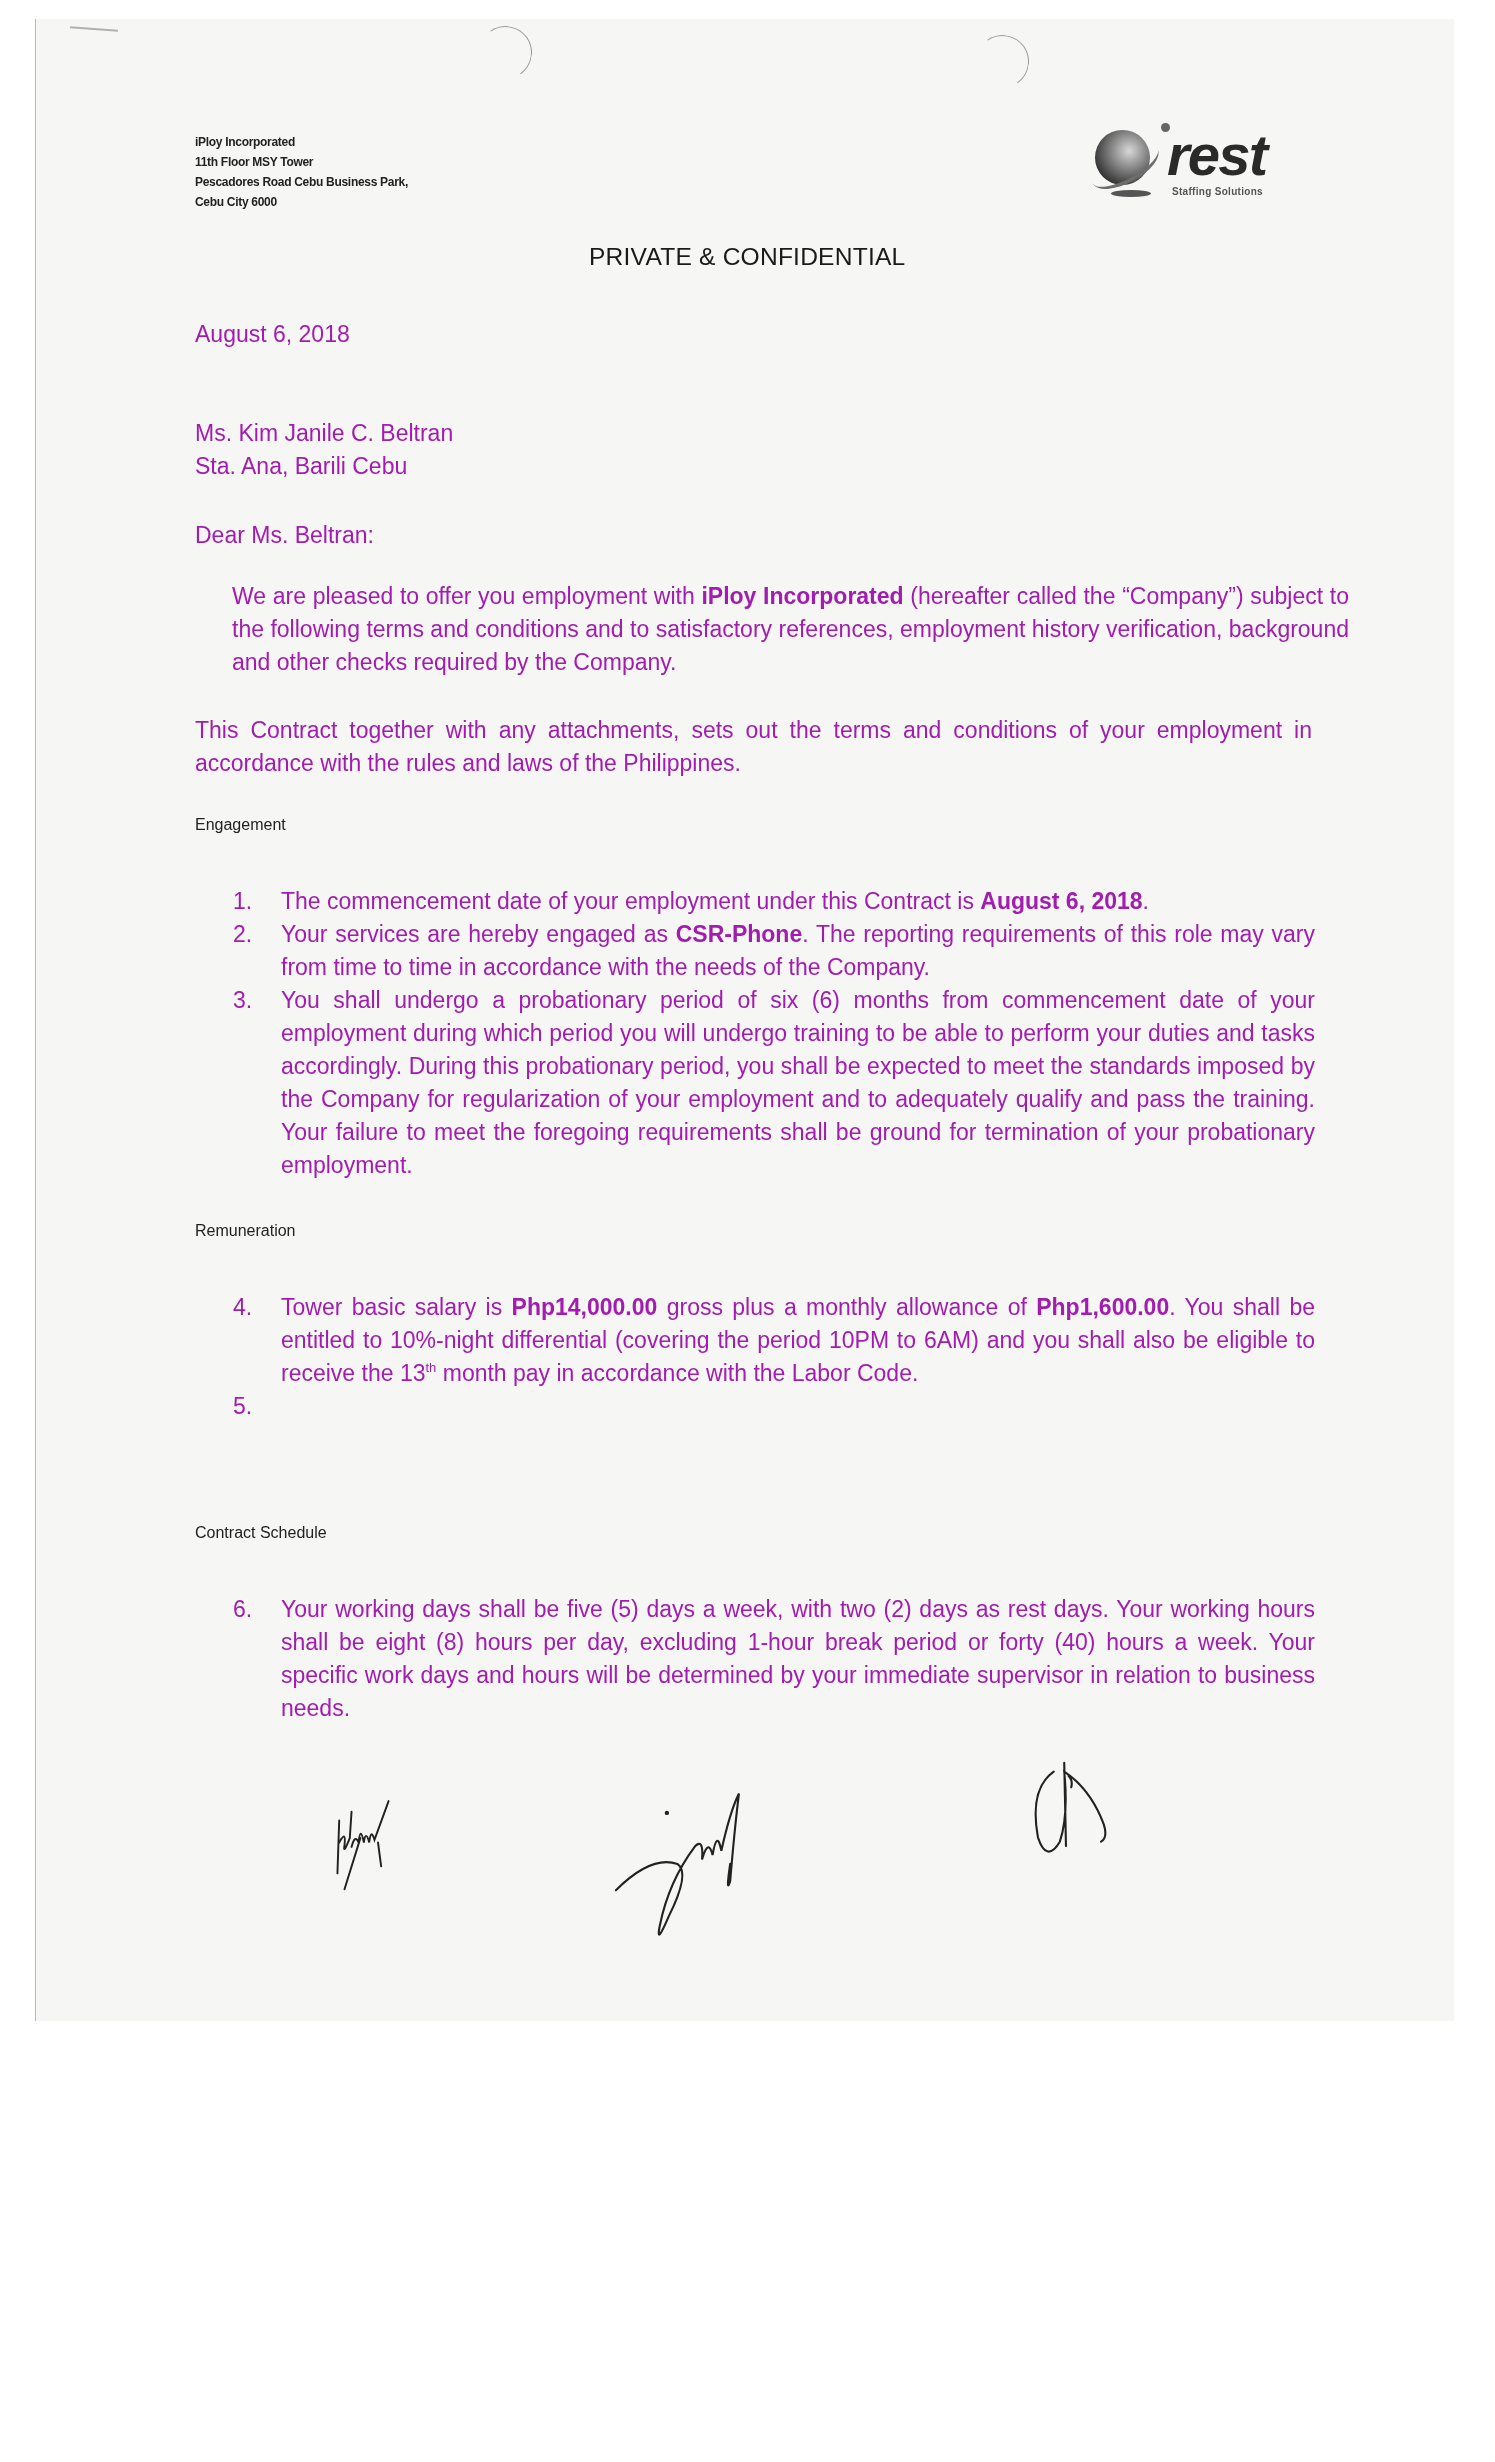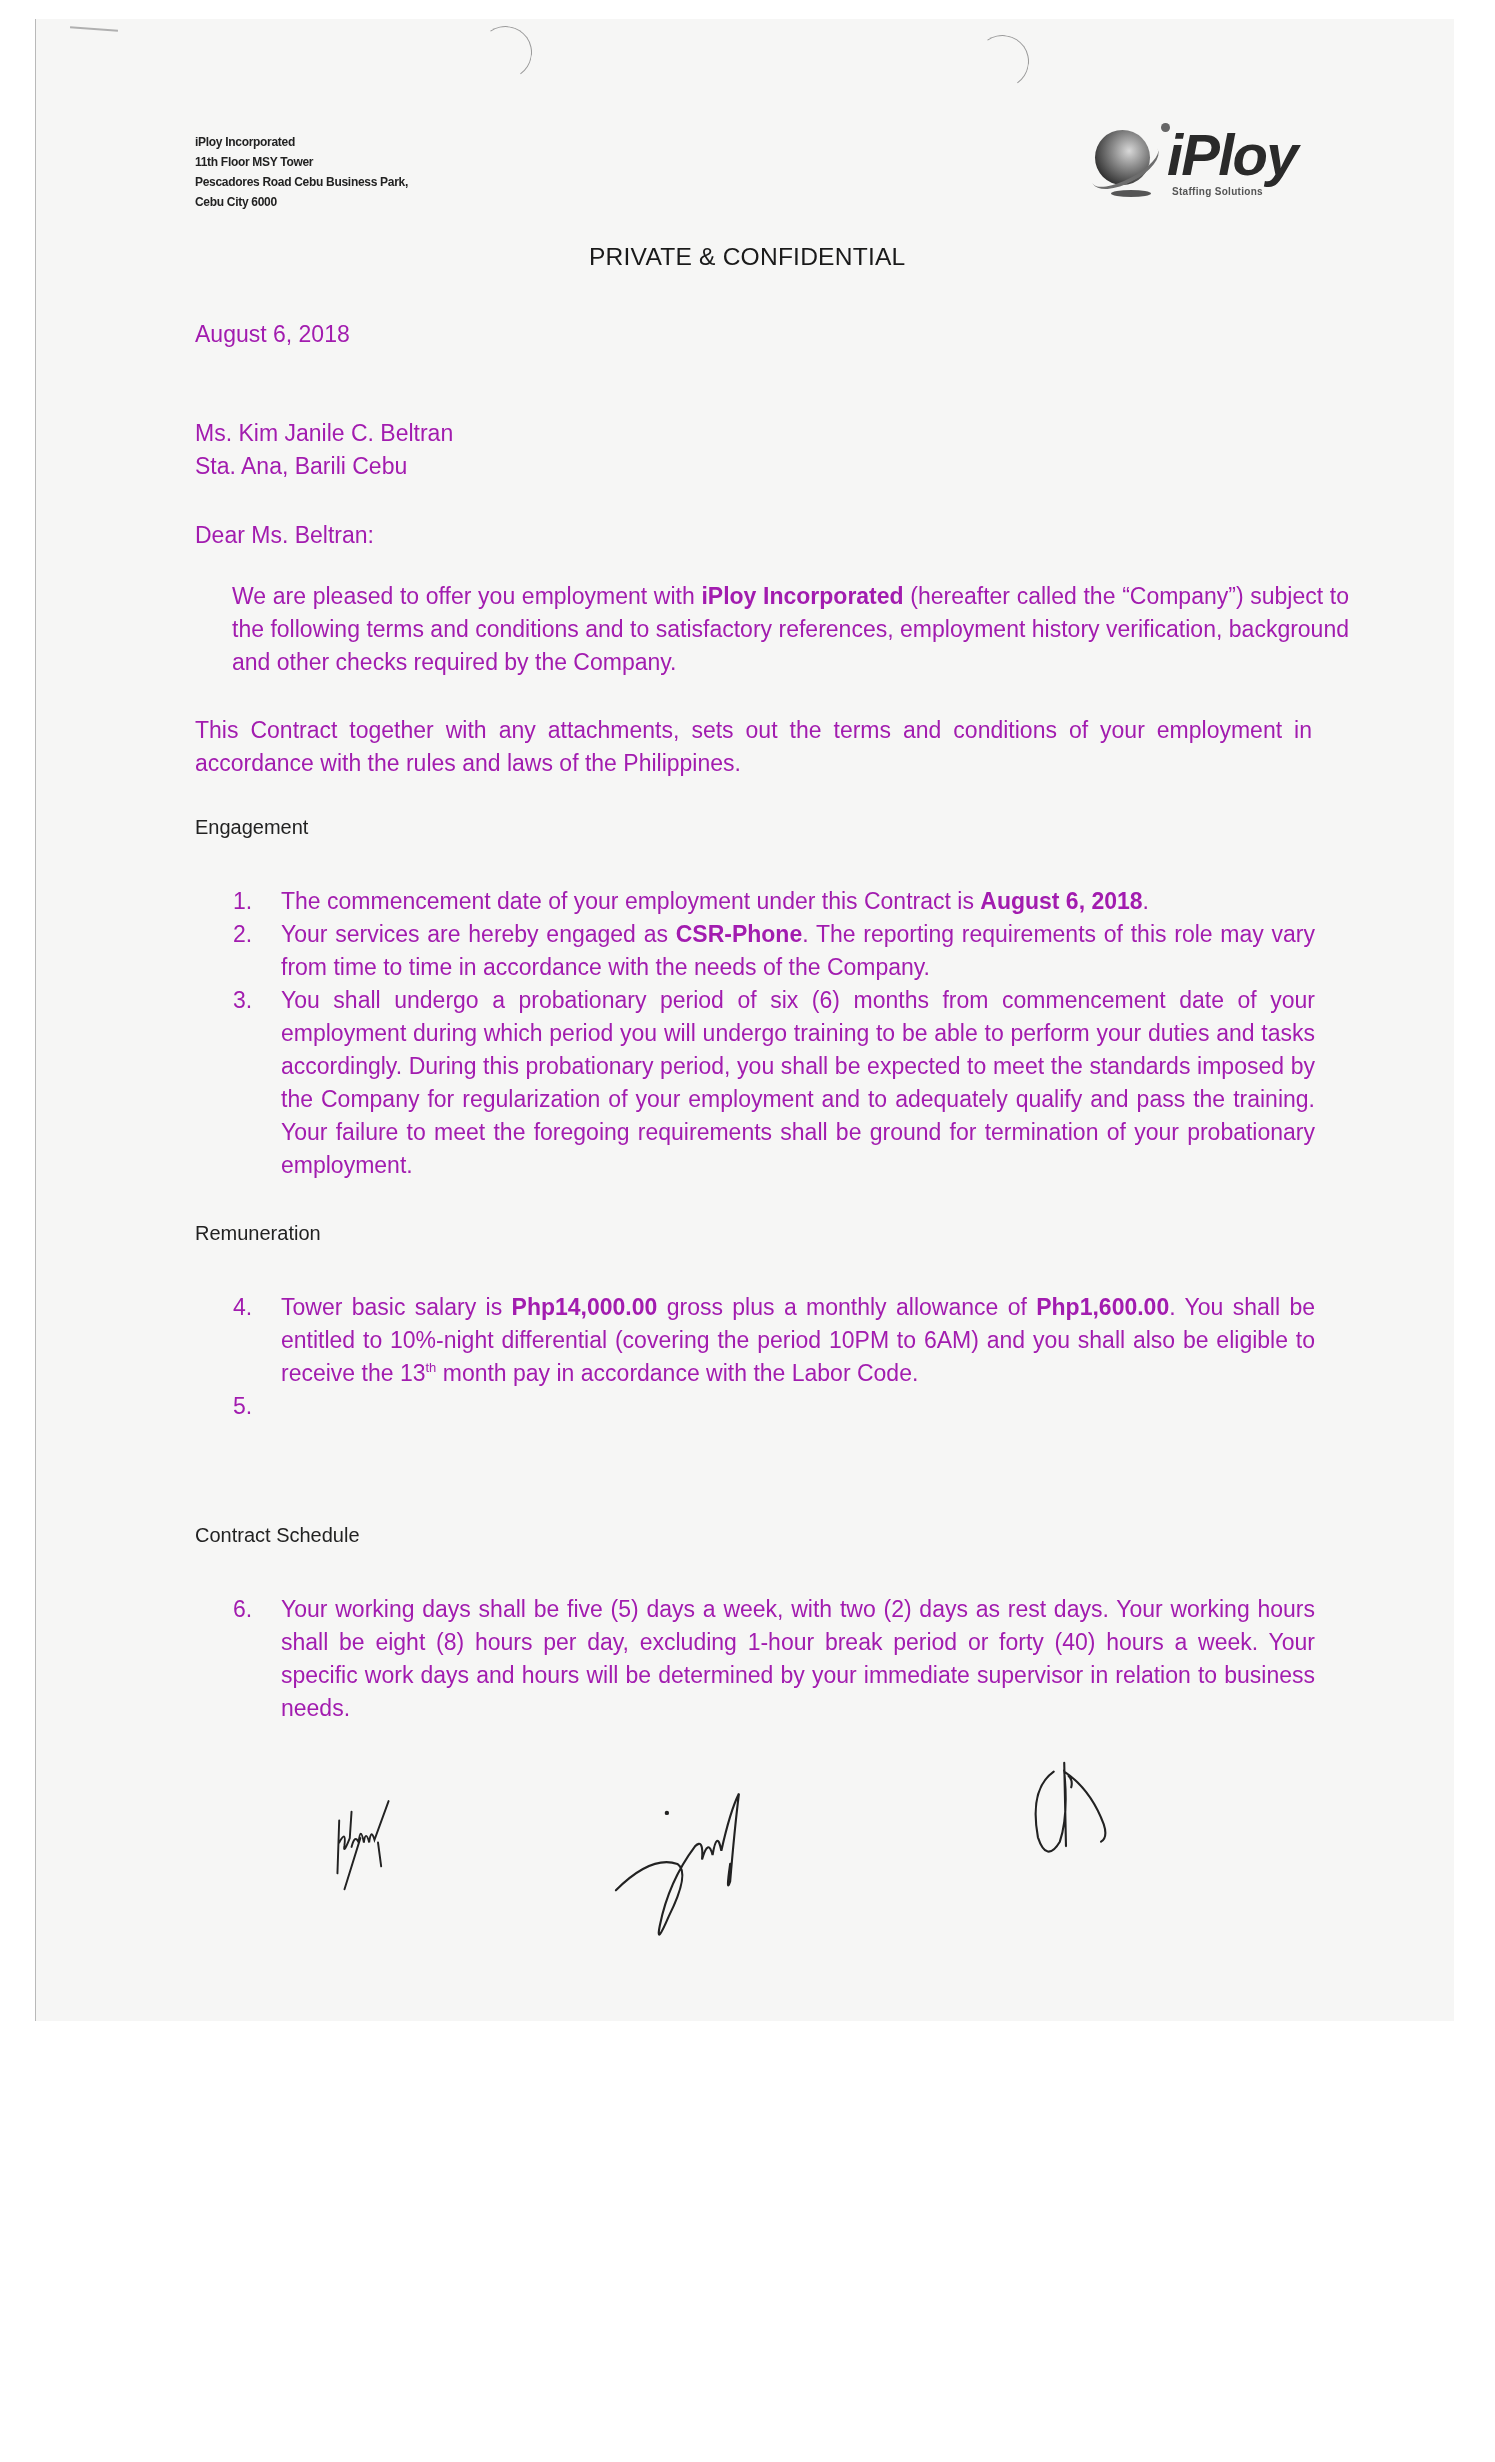--- a/index.html
+++ b/index.html
@@ -25,21 +25,21 @@
                  letter-spacing: -1.8px; color: #2a2a2a; line-height: 70px; }
   .logo .tag { position: absolute; left: 77px; top: 63px; font-size: 10px; font-weight: bold; color: #555; letter-spacing: 0.3px; }
   .conf { left: 589px; top: 243px; font-size: 24.6px; color: #1a1a1a; letter-spacing: 0.2px; }
   .body-text { font-size: 23px; line-height: 33px; color: #a21caf; }
   .date { left: 195px; top: 318px; }
   .recip { left: 195px; top: 417px; }
   .salut { left: 195px; top: 519px; }
   .para { left: 195px; width: 1117px; text-align: justify; }
   .p1 { top: 580px; margin-left: 37px; }
   .p2 { top: 714px; }
-  .heading { left: 195px; font-size: 20px; color: #222; }
+  .heading { left: 195px; font-size: 16px; color: #222; }
   .h-eng { top: 816px; }
   .h-rem { top: 1222px; }
   .h-work { top: 1524px; }
   .list { left: 233px; width: 1082px; }
   .li { position: relative; padding-left: 48px; text-align: justify; margin: 0; }
   .li .num { position: absolute; left: 0; top: 0; }
   .l1 { top: 885px; }
   .l4 { top: 1291px; }
   .l6 { top: 1593px; }
   b { font-weight: bold; }
@@ -60,21 +60,21 @@
   <div>11th Floor MSY Tower</div>
   <div>Pescadores Road Cebu Business Park,</div>
   <div>Cebu City 6000</div>
 </div>
 
 <div class="abs logo">
   <div class="globe"></div>
   <div class="swoosh"></div>
   <div class="base"></div>
   <div class="dot"></div>
-  <div class="brand">iPloy</div>
+  <div class="brand">rest</div>
   <div class="tag">Staffing Solutions</div>
 </div>
 
 <div class="abs conf">PRIVATE &amp; CONFIDENTIAL</div>
 
 <div class="abs body-text date">August 6, 2018</div>
 
 <div class="abs body-text recip">
   <div>Ms. Kim Janile C. Beltran</div>
   <div>Sta. Ana, Barili Cebu</div>

